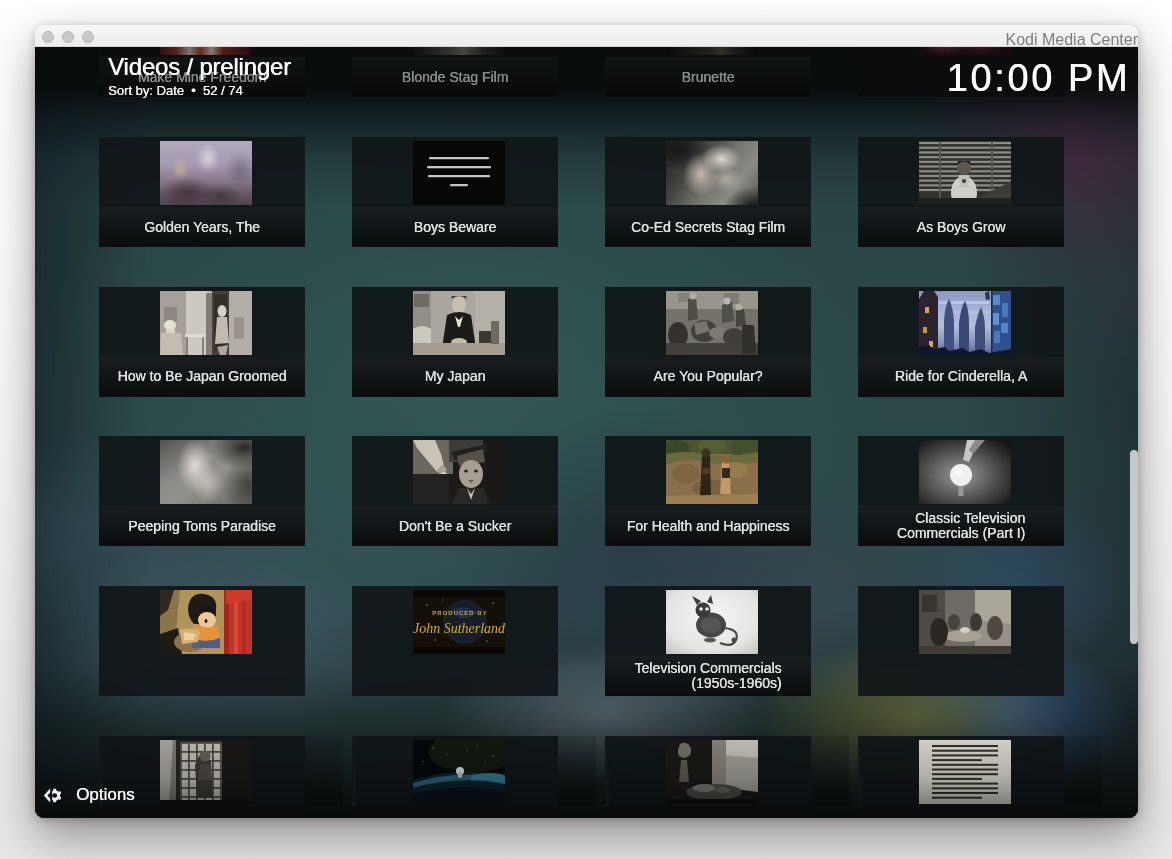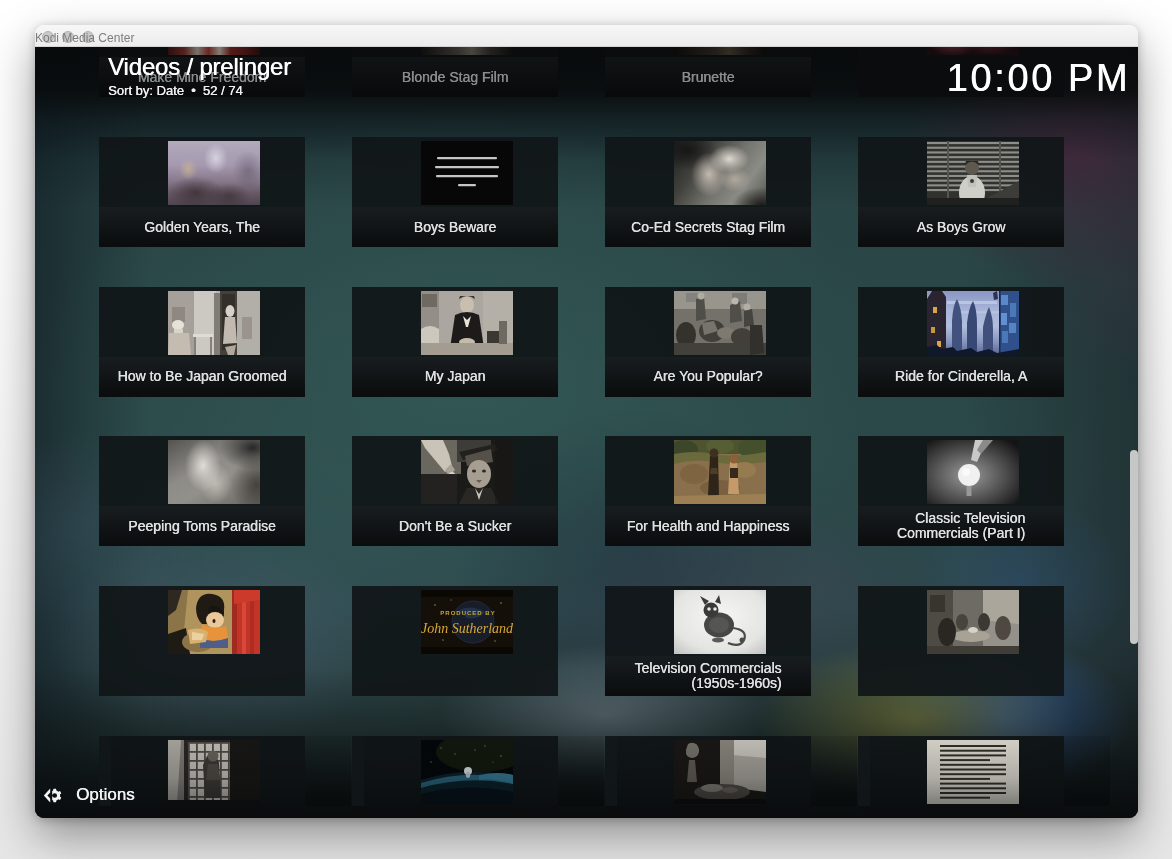--- a/index.html
+++ b/index.html
@@ -7,22 +7,22 @@
   font-family:"Liberation Sans",sans-serif;
   background:linear-gradient(180deg,#ffffff 0%,#fbfbfb 30%,#eeeeee 75%,#e6e6e6 100%);}
 #win{position:absolute;left:35px;top:25px;width:1103px;height:793px;
   border-radius:9px;overflow:hidden;
   box-shadow:0 18px 45px rgba(0,0,0,0.38),0 2px 10px rgba(0,0,0,0.22);}
 #tbar{position:absolute;left:0;top:0;width:100%;height:22px;
   background:linear-gradient(180deg,#f7f7f7,#ececec);
   border-bottom:1px solid #d4d4d4;box-sizing:border-box;}
 .dot{position:absolute;top:5.5px;width:12px;height:12px;border-radius:50%;
   background:#c9c9c9;border:0.5px solid #b2b2b2;box-sizing:border-box;}
-#tbar .t{position:absolute;top:6px;left:0;width:100%;text-align:left;
-  font-size:12px;color:#7d7d7d;}
+#tbar .t{position:absolute;top:6px;left:0;width:100%;text-align:right;
+  font-size:16px;color:#7d7d7d;}
 #content{position:absolute;left:0;top:22px;width:1103px;height:771px;
   background:#253a40;overflow:hidden;}
 #bg{position:absolute;left:0;top:0;width:100%;height:100%;
   background:
     radial-gradient(ellipse 170px 135px at 1040px 105px, rgba(70,40,62,0.8) 0%, rgba(70,40,62,0) 100%), radial-gradient(ellipse 100px 100px at 1090px 235px, rgba(72,56,78,0.25) 0%, rgba(72,56,78,0) 100%),
     radial-gradient(ellipse 160px 80px at 880px 672px, rgba(124,126,60,0.78) 0%, rgba(124,126,60,0) 100%),
     radial-gradient(ellipse 125px 80px at 970px 672px, rgba(54,104,184,0.72) 0%, rgba(54,104,184,0) 100%), radial-gradient(ellipse 110px 90px at 985px 535px, rgba(50,90,150,0.28) 0%, rgba(50,90,150,0) 100%),
     radial-gradient(ellipse 165px 70px at 570px 668px, rgba(132,150,162,0.6) 0%, rgba(132,150,162,0) 100%),
     radial-gradient(ellipse 180px 150px at 600px 510px, rgba(30,44,60,0.42) 0%, rgba(30,44,60,0) 100%), radial-gradient(ellipse 200px 110px at 700px 560px, rgba(82,76,96,0.3) 0%, rgba(82,76,96,0) 100%),
     radial-gradient(ellipse 430px 270px at 430px 330px, rgba(56,104,98,0.48) 0%, rgba(56,104,98,0) 100%),
@@ -30,21 +30,21 @@
     linear-gradient(90deg, rgba(10,20,28,0.5) 0%, rgba(10,20,28,0) 115px, rgba(12,20,23,0) 930px, rgba(20,26,30,0.45) 1103px),
     linear-gradient(180deg, #101a1c 0%, #1e3336 90px, #2a4546 160px, #2c4949 420px, #2d464b 560px, #233434 690px, #141e1f 771px);}
 #topfade{position:absolute;left:0;top:0;width:100%;height:150px;z-index:1;
   background:linear-gradient(180deg,rgba(8,10,11,0.93) 0px,rgba(8,10,11,0.86) 42px,rgba(10,14,16,0.38) 72px,rgba(10,14,16,0) 112px);
   pointer-events:none;}
 #botfade{position:absolute;left:0;bottom:0;width:100%;height:150px;z-index:1;
   background:linear-gradient(0deg,rgba(8,10,11,0.88) 0px,rgba(8,10,11,0.45) 60px,rgba(8,10,11,0) 150px);
   pointer-events:none;}
 .card{position:absolute;width:206px;height:110px;z-index:2;
   background:rgba(17,22,24,0.94);}
-.ta{position:absolute;left:12px;top:0;width:240px;height:70px;}
+.ta{position:absolute;left:4px;top:0;width:240px;height:70px;}
 .th{position:absolute;left:57px;top:4px;width:92px;height:64px;overflow:hidden;}
 .lb{position:absolute;left:0;top:70px;width:206px;height:40px;text-shadow:0.35px 0 0 currentColor;
   background:linear-gradient(180deg,#181d20 0%,#131719 35%,#0a0c0d 100%);
   color:#dfe1e1;font-size:14px;text-align:right;
   display:flex;align-items:center;justify-content:center;line-height:15px;}
 .dim .lb{color:#8a8d8e;background:linear-gradient(180deg,#111415,#07090a);}
 .dim{background:#0a0c0d;}
 .dim .th{filter:brightness(0.6);}
 .dim2 .lb{background:#0a0c0e;}
 .dim2 .ta::after{content:"";position:absolute;left:0;top:0;width:100%;height:100%;

